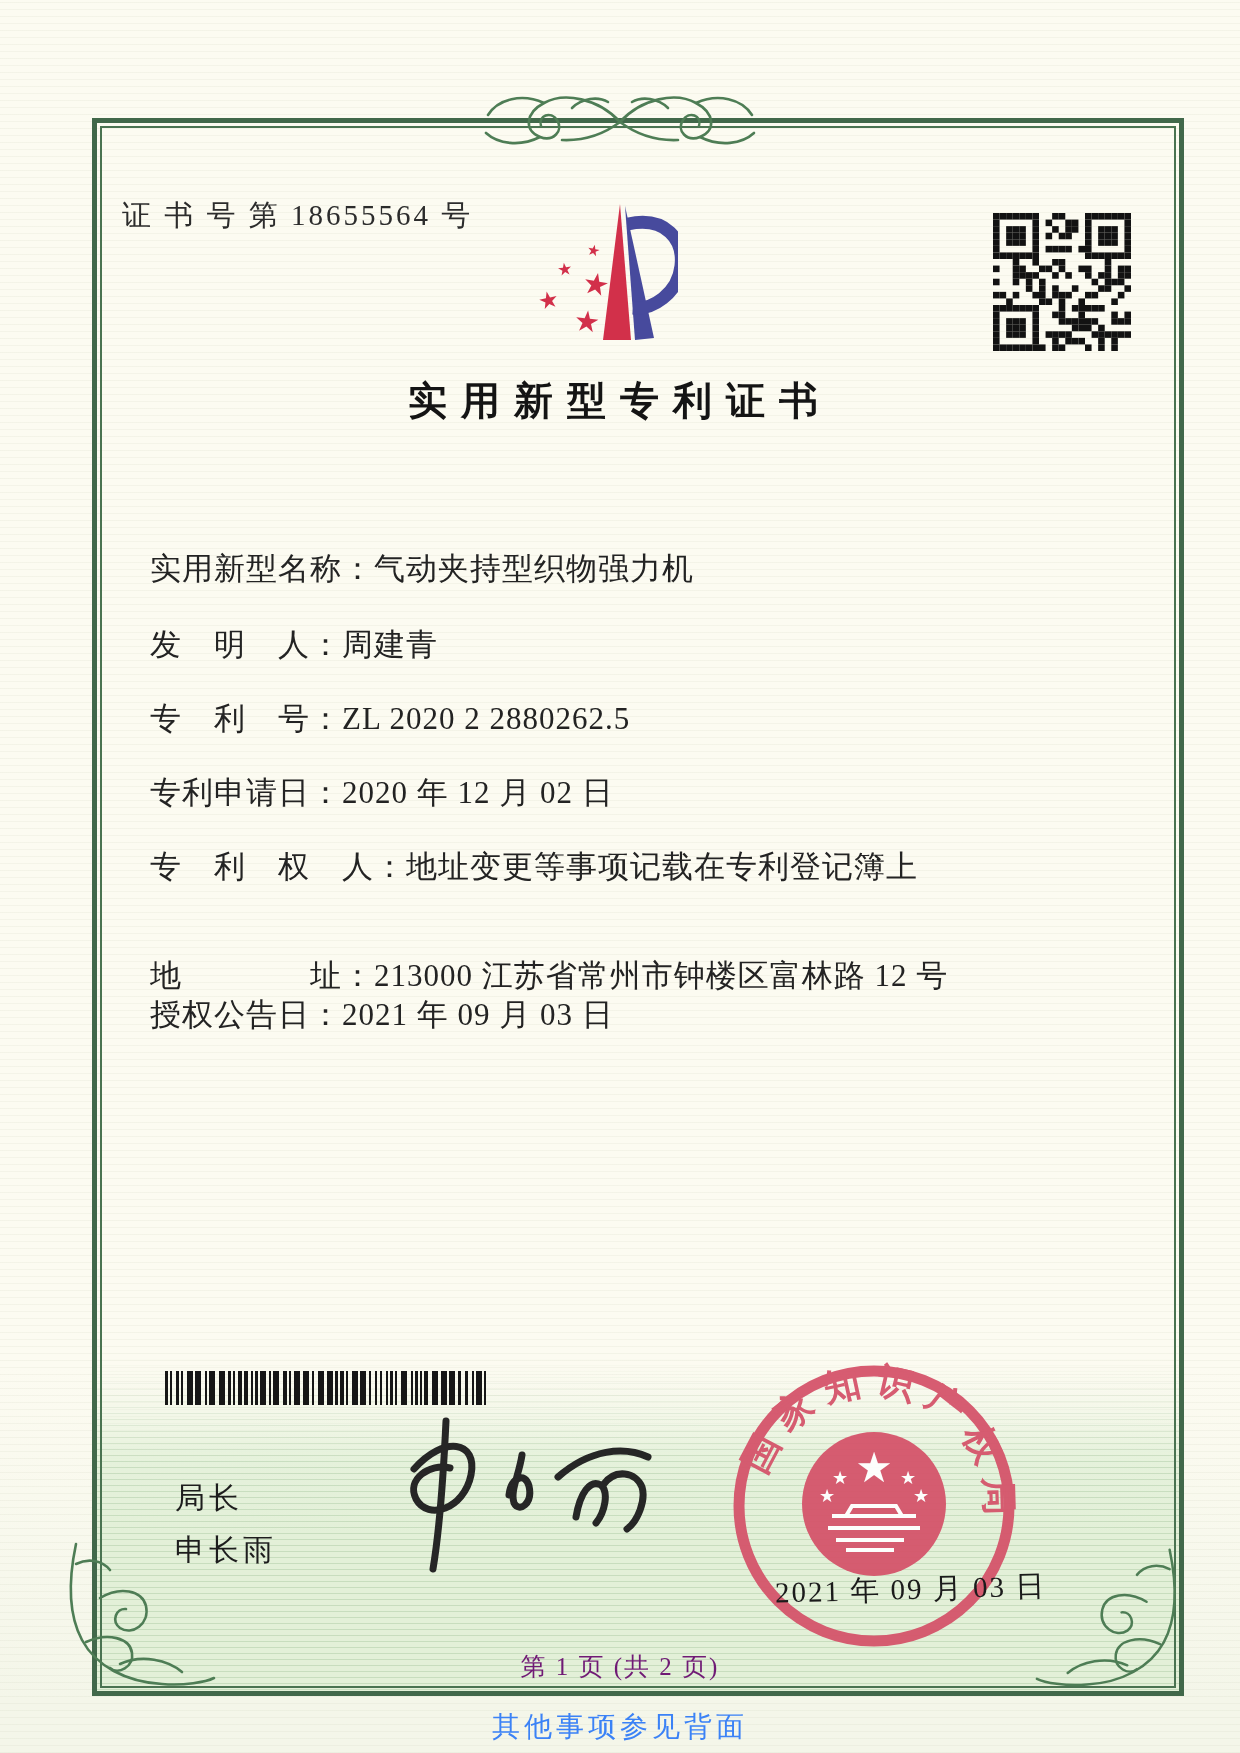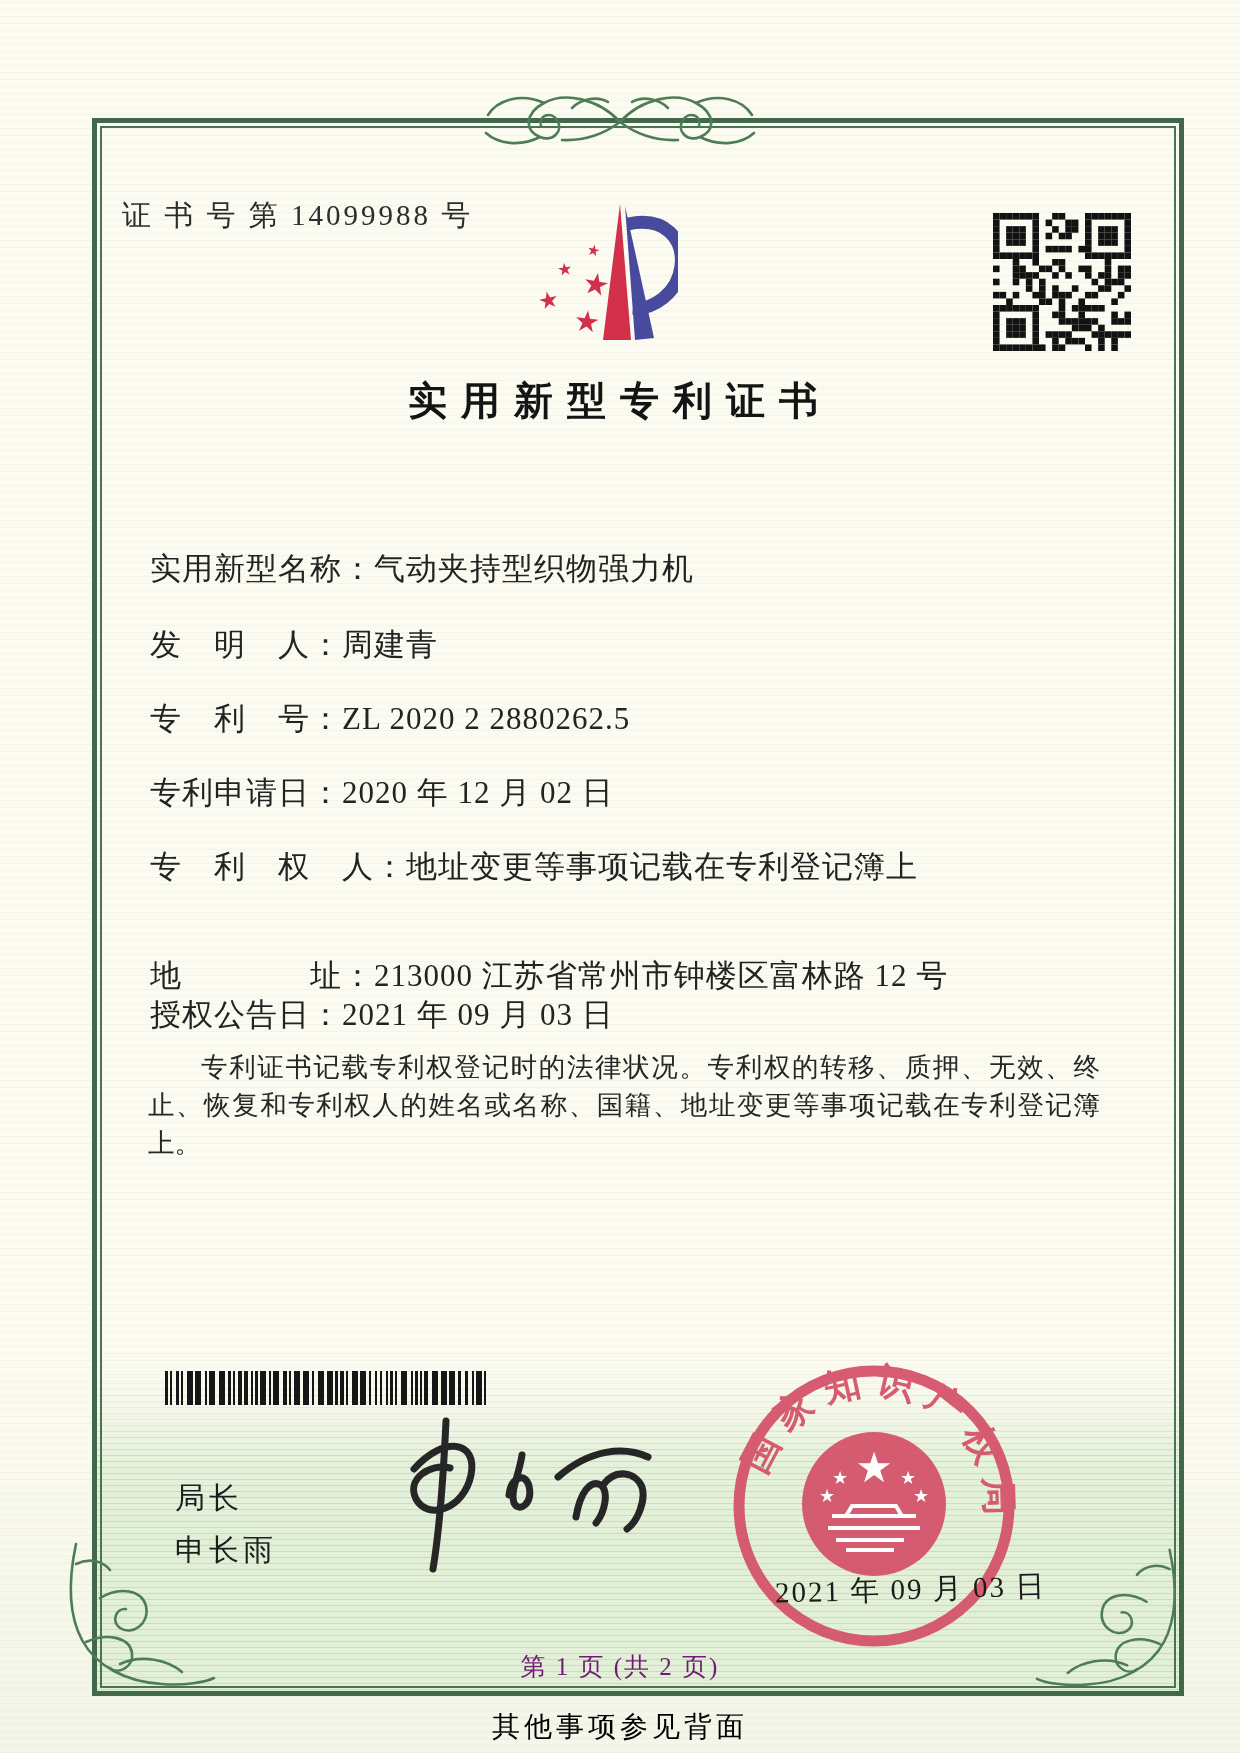--- a/index.html
+++ b/index.html
@@ -39,21 +39,21 @@
   .barcode{position:absolute;left:165px;top:1371px;width:325px;height:34px;z-index:3;}
   .bureau{position:absolute;left:175px;top:1472px;z-index:3;
     font-family:"Liberation Sans", sans-serif;font-size:30px;line-height:52px;color:#1d1d1d;letter-spacing:4px;}
   .sig{position:absolute;left:352px;top:1415px;width:310px;height:170px;z-index:3;}
   .seal{position:absolute;left:728px;top:1358px;width:292px;height:296px;z-index:3;opacity:.94;}
   .seal-date{position:absolute;left:775px;top:1570px;z-index:5;font-size:29px;letter-spacing:2px;
     color:#1b1b1b;transform:rotate(-1.5deg);white-space:nowrap;}
   .page-num{position:absolute;left:0;top:1650px;width:100%;text-align:center;font-size:25px;
     letter-spacing:2px;color:#701a75;z-index:3;}
   .back-note{position:absolute;left:0;top:1708px;width:100%;text-align:center;font-size:28px;
-    letter-spacing:4px;color:#000000;z-index:3;}
+    letter-spacing:4px;color:#3b82f6;z-index:3;}
 </style>
 </head>
 <body>
 
 <div class="paper-stripes"></div>
 <div class="green-zone"></div>
 <div class="frame"></div>
 
 <svg class="ornament-top" viewBox="0 0 336 70">
   <g fill="none" stroke="#4e7d55" stroke-width="2.6" stroke-linecap="round">
@@ -79,21 +79,21 @@
 <svg class="ornament-br" viewBox="0 0 160 158">
   <g fill="none" stroke="#4e7d55" stroke-width="2.6" stroke-linecap="round">
     <path d="M18,4 C10,42 10,74 24,100 C38,126 68,142 104,144 C126,146 148,142 156,138"></path>
     <path d="M42,58 C62,46 84,50 88,66 C92,84 74,96 62,88 C53,81 58,68 68,69"></path>
     <path d="M28,102 C50,92 72,98 74,113 C76,127 60,135 52,128"></path>
     <path d="M62,124 C84,114 110,120 124,132"></path>
     <path d="M18,24 C30,18 44,20 52,30"></path>
   </g>
 </svg>
 
-<div class="cert-no">证 书 号 第 14099988 号</div>
+<div class="cert-no">证 书 号 第 18655564 号</div>
 
 <svg class="logo" viewBox="0 0 210 172">
   <g font-family="DejaVu Sans, sans-serif" fill="#d2304a">
     <text x="118" y="72" font-size="15" transform="rotate(12 118 72)">★</text>
     <text x="90" y="94" font-size="17" transform="rotate(-8 90 94)">★</text>
     <text x="113" y="110" font-size="30" transform="rotate(10 113 110)">★</text>
     <text x="72" y="128" font-size="23" transform="rotate(-12 72 128)">★</text>
     <text x="105" y="148" font-size="29" transform="rotate(6 105 148)">★</text>
   </g>
   <polygon points="152,22 163,158 135,158" fill="#d2304a"></polygon>
@@ -344,21 +344,20 @@
   <span class="lbl">专　利　权　人：</span><span class="val">地址变更等事项记载在专利登记簿上</span>
 </div>
 <div class="field-row" style="top:955px">
   <span class="lbl">地　　　　址：</span><span class="val">213000  江苏省常州市钟楼区富林路 12 号</span>
 </div>
 <div class="field-row" style="top:994px;width:950px">
   <span class="lbl">授权公告日：</span><span class="val">2021 年 09 月 03 日</span>
 </div>
 
 <div class="bodytext">
-  <p>专利证书记载专利权登记时的法律状况。专利权的转移、质押、无效、终止、恢复和专利权人的姓名或名称、国籍、地址变更等事项记载在专利登记簿上。</p>
 </div>
 
 <svg class="barcode" id="bc-svg" viewBox="0 0 325 34" preserveAspectRatio="none">
     <g fill="#161616">
       <rect x="0" y="0" width="3" height="34"></rect>
       <rect x="5" y="0" width="2" height="34"></rect>
       <rect x="11" y="0" width="3" height="34"></rect>
       <rect x="16" y="0" width="2" height="34"></rect>
       <rect x="22" y="0" width="6" height="34"></rect>
       <rect x="30" y="0" width="6" height="34"></rect>

